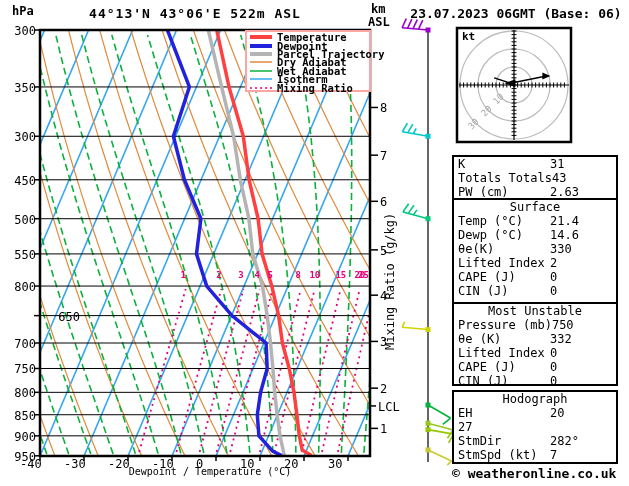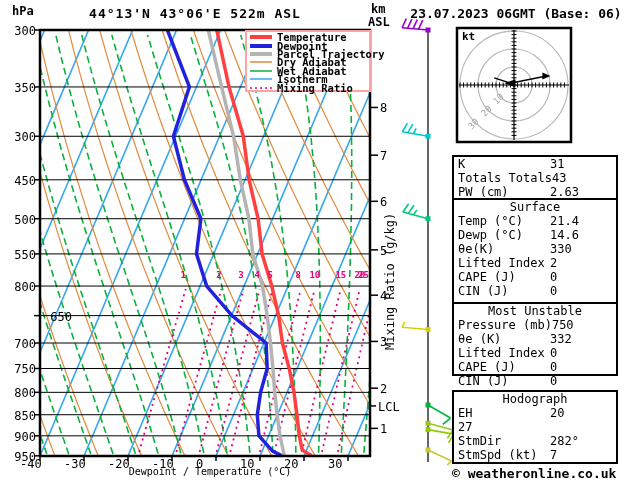--- a/index.html
+++ b/index.html
@@ -23,21 +23,21 @@
   .mrlab{position:absolute;font-size:9px;font-weight:bold;color:#e6007d;}
   .ringlab{position:absolute;font-size:9px;color:#a8a8a8;transform:rotate(-45deg);}
   .panel{position:absolute;left:452px;width:166px;border:2px solid #000;background:#fff;
          box-sizing:border-box;font-size:12px;}
   .panel-header{text-align:center;height:14px;line-height:14px;}
   .prow{display:flex;height:14px;line-height:14px;padding:0 4px;}
   .prow .k{flex:0 0 92px;white-space:pre;}
   .prow .v{flex:1;white-space:pre;}
   #panel-indices{top:155px;height:45px;}
   #panel-surface{top:198px;height:106px;}
-  #panel-mu{top:302px;height:74px;}
+  #panel-mu{top:302px;height:84px;}
   #panel-hodo{top:390px;height:74px;}
   #legend-box{position:absolute;left:245px;top:30px;width:126px;height:62px;border:2px solid #fca5a5;
       background:#fff;box-sizing:border-box;padding:1px 0 0 2px;}
   .leg-row{display:flex;align-items:center;height:8.4px;}
   .leg-swatch{width:24px;flex:0 0 24px;margin-right:4px;}
   .leg-label{font-size:10.5px;font-weight:bold;line-height:8px;white-space:pre;}
   svg{position:absolute;left:0;top:0;}
 </style>
 </head>
 <body>
@@ -354,21 +354,21 @@
       <div class="mrlab" style="left: 335.394px; top: 270.056px;">15</div>
       <div class="mrlab" style="left: 354.411px; top: 270.056px;">20</div>
       <div class="mrlab" style="left: 358px; top: 270.056px;">25</div>
       <div class="ptick" style="left: 0px; top: 24px;">300</div>
       <div class="ptick" style="left: 0px; top: 80.9449px;">350</div>
       <div class="ptick" style="left: 0px; top: 130.273px;">300</div>
       <div class="ptick" style="left: 0px; top: 173.783px;">450</div>
       <div class="ptick" style="left: 0px; top: 212.705px;">500</div>
       <div class="ptick" style="left: 0px; top: 247.913px;">550</div>
       <div class="ptick" style="left: 0px; top: 280.056px;">800</div>
-      <div class="ptick" style="left: 0px; top: 309.625px; padding-left: 36px;">650</div>
+      <div class="ptick" style="left: 8px; top: 309.625px; padding-left: 36px;">650</div>
       <div class="ptick" style="left: 0px; top: 337.001px;">700</div>
       <div class="ptick" style="left: 0px; top: 362.488px;">750</div>
       <div class="ptick" style="left: 0px; top: 386.329px;">800</div>
       <div class="ptick" style="left: 0px; top: 408.724px;">850</div>
       <div class="ptick" style="left: 0px; top: 429.839px;">900</div>
       <div class="ptick" style="left: 0px; top: 449.812px;">950</div>
       <div class="ttick" style="left: 20px; top: 457px;">-40</div>
       <div class="ttick" style="left: 64px; top: 457px;">-30</div>
       <div class="ttick" style="left: 108px; top: 457px;">-20</div>
       <div class="ttick" style="left: 152px; top: 457px;">-10</div>

